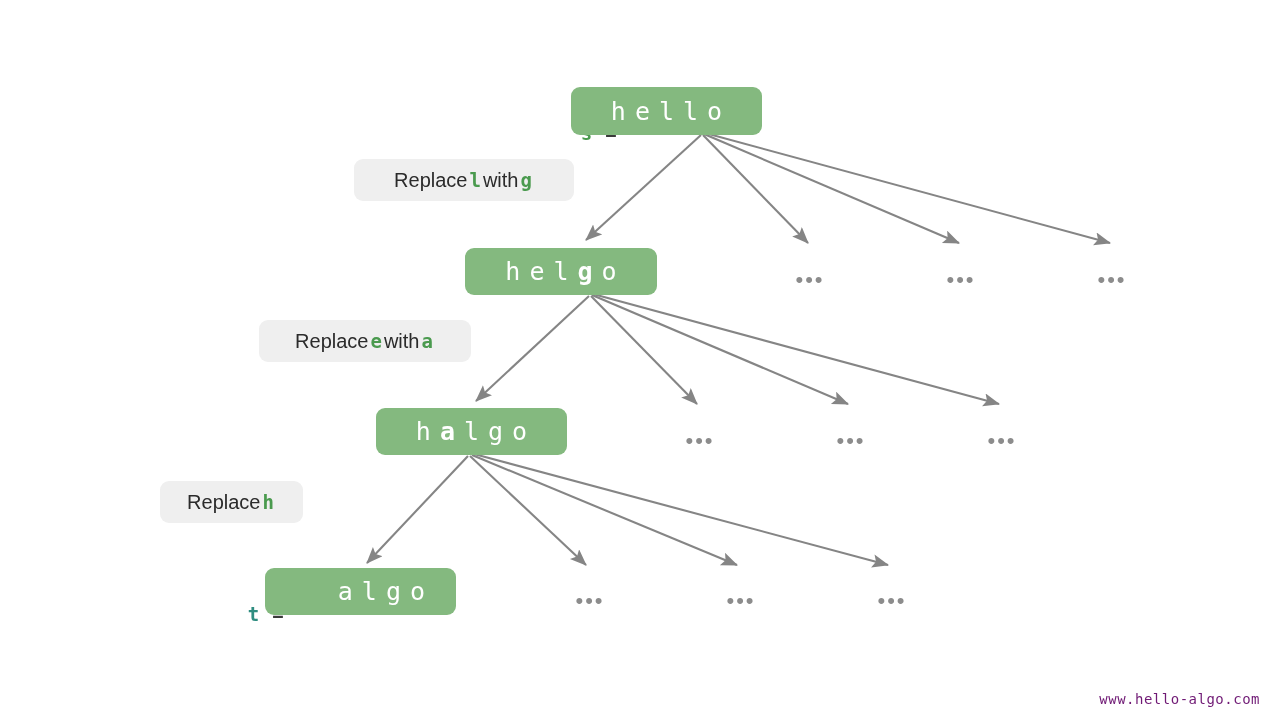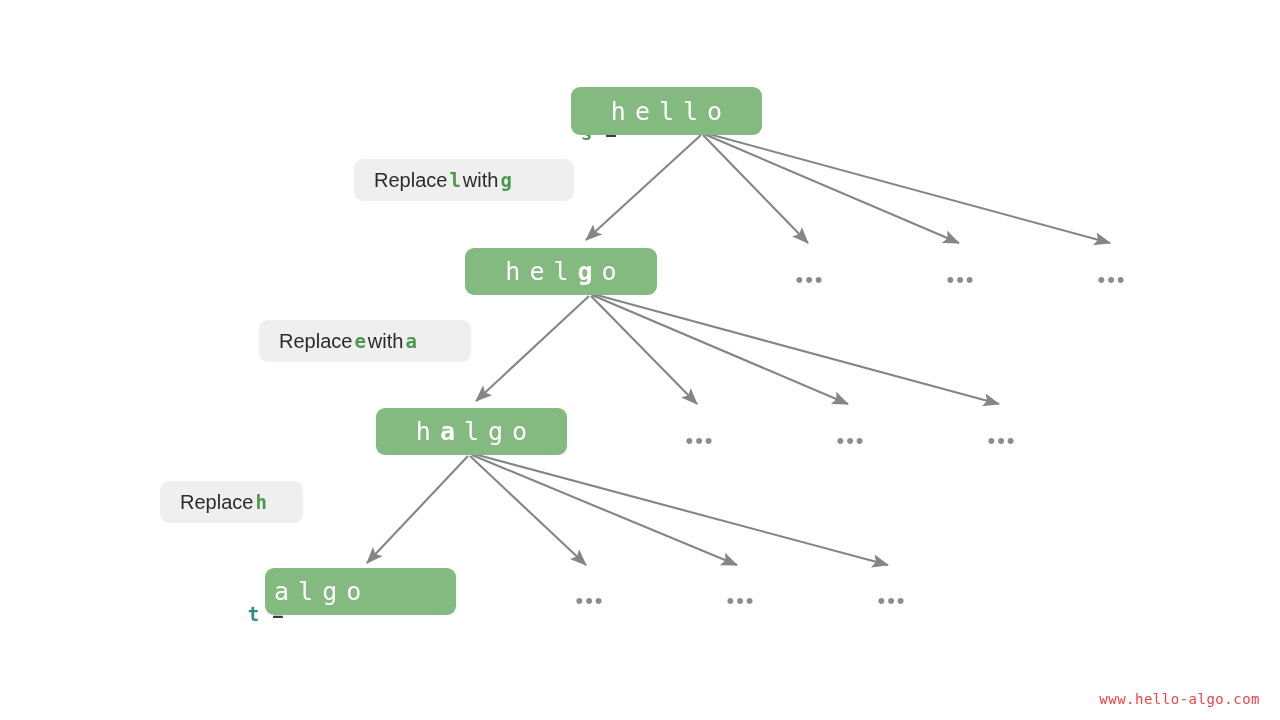--- a/index.html
+++ b/index.html
@@ -68,20 +68,21 @@
   .var-name-t { color: #2f8d80; }
   .var-eq { color: #3a3a3a; }
 
   
   .op-chip {
     position: absolute;
     background: #efefef;
     border-radius: 9px;
     display: flex;
     align-items: center;
+    justify-content: center;
     padding: 0 20px;
     box-sizing: border-box;
     font-size: 20px;
     color: #2b2b2b;
     white-space: nowrap;
   }
   .op-chip .ch {
     font-family: "DejaVu Sans Mono", "Liberation Mono", monospace;
     color: #4a9a4e;
     font-weight: 700;
@@ -101,21 +102,21 @@
     white-space: nowrap;
   }
 
   
   #watermark {
     position: absolute;
     right: 20px;
     bottom: 13px;
     font-family: "DejaVu Sans Mono", "Liberation Mono", monospace;
     font-size: 14px;
-    color: #ef4444;
+    color: #701a75;
     letter-spacing: 0.5px;
     white-space: nowrap;
   }
 </style>
 </head>
 <body>
 
 <div id="canvas">
 
   <svg id="arrows" viewBox="0 0 1280 720" width="1280" height="720" xmlns="http://www.w3.org/2000/svg">
@@ -187,21 +188,21 @@
 
   <div class="op-chip" style="left:160px; top:481px; width:143px; height:42px;">
     <span>Replace</span>
     <span class="ch">h</span>
   </div>
 
   <div class="var-label" style="left:198px; top:581px;">
     <span class="var-name-t">t</span><span class="var-eq" style="padding-left:12px;">=</span>
   </div>
 
-  <div class="str-box" style="left:265px; top:568px; width:191px; height:47px; justify-content:flex-start;">
+  <div class="str-box" style="left:265px; top:568px; width:191px; height:47px; justify-content:flex-end;">
     <span class="str-text" style="padding-right:22px;"><span>a</span><span>l</span><span>g</span><span>o</span></span>
   </div>
 
   <div class="ellipsis" style="left:590px; top:601px;">•••</div>
   <div class="ellipsis" style="left:741px; top:601px;">•••</div>
   <div class="ellipsis" style="left:892px; top:601px;">•••</div>
 
   <div id="watermark">www.hello-algo.com</div>
 
 </div>

